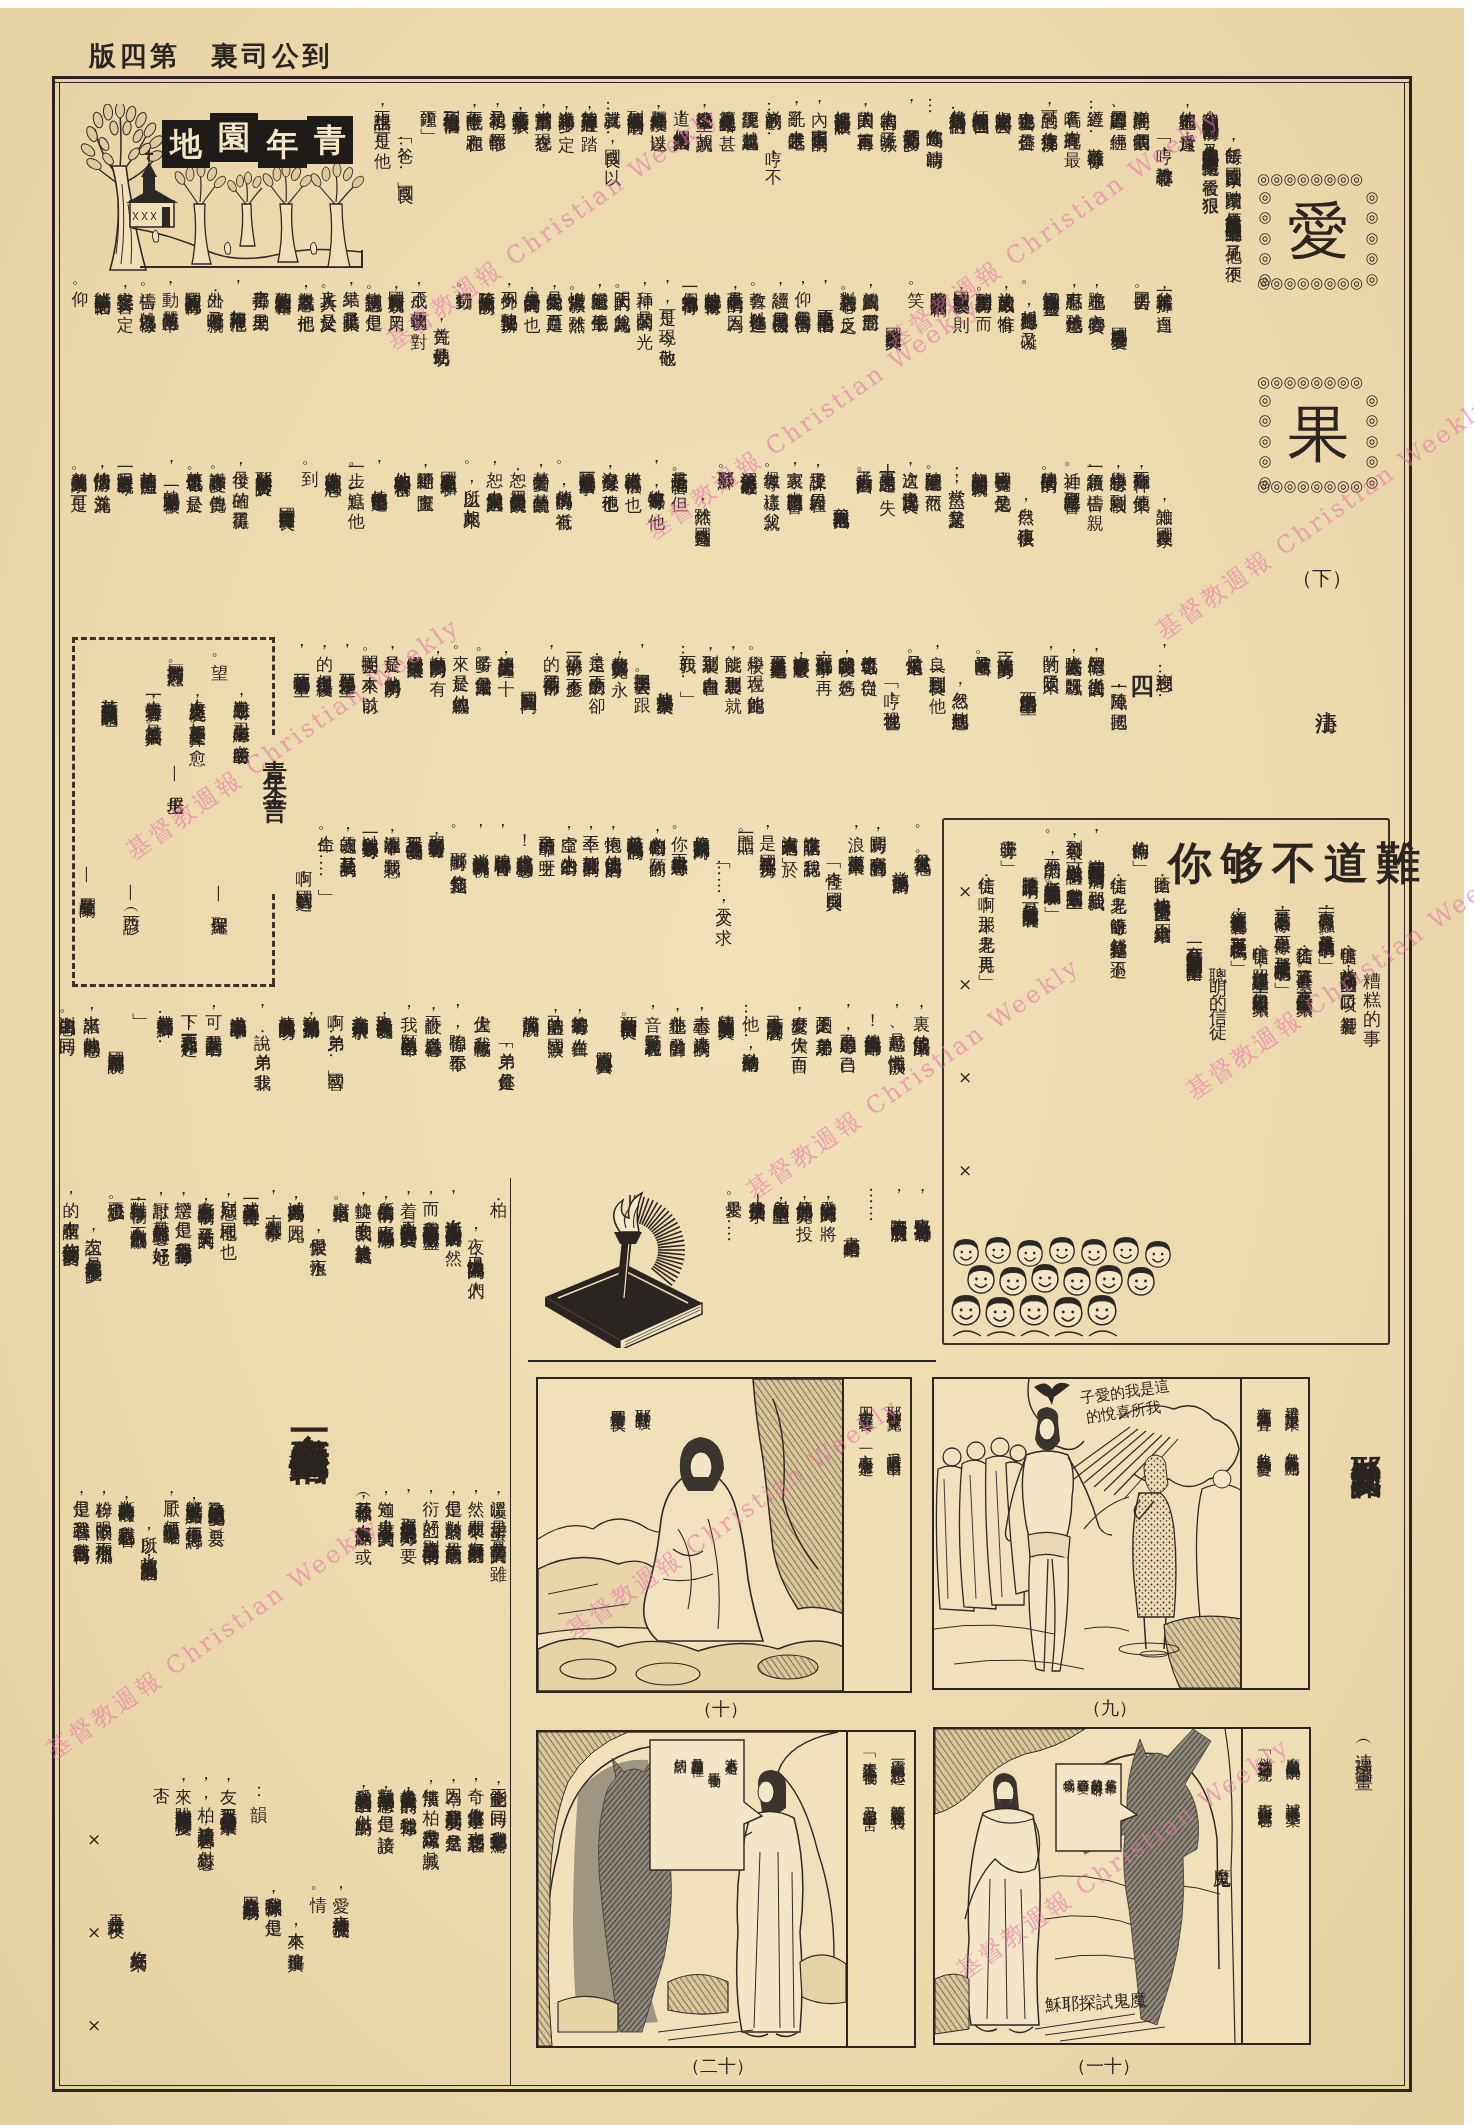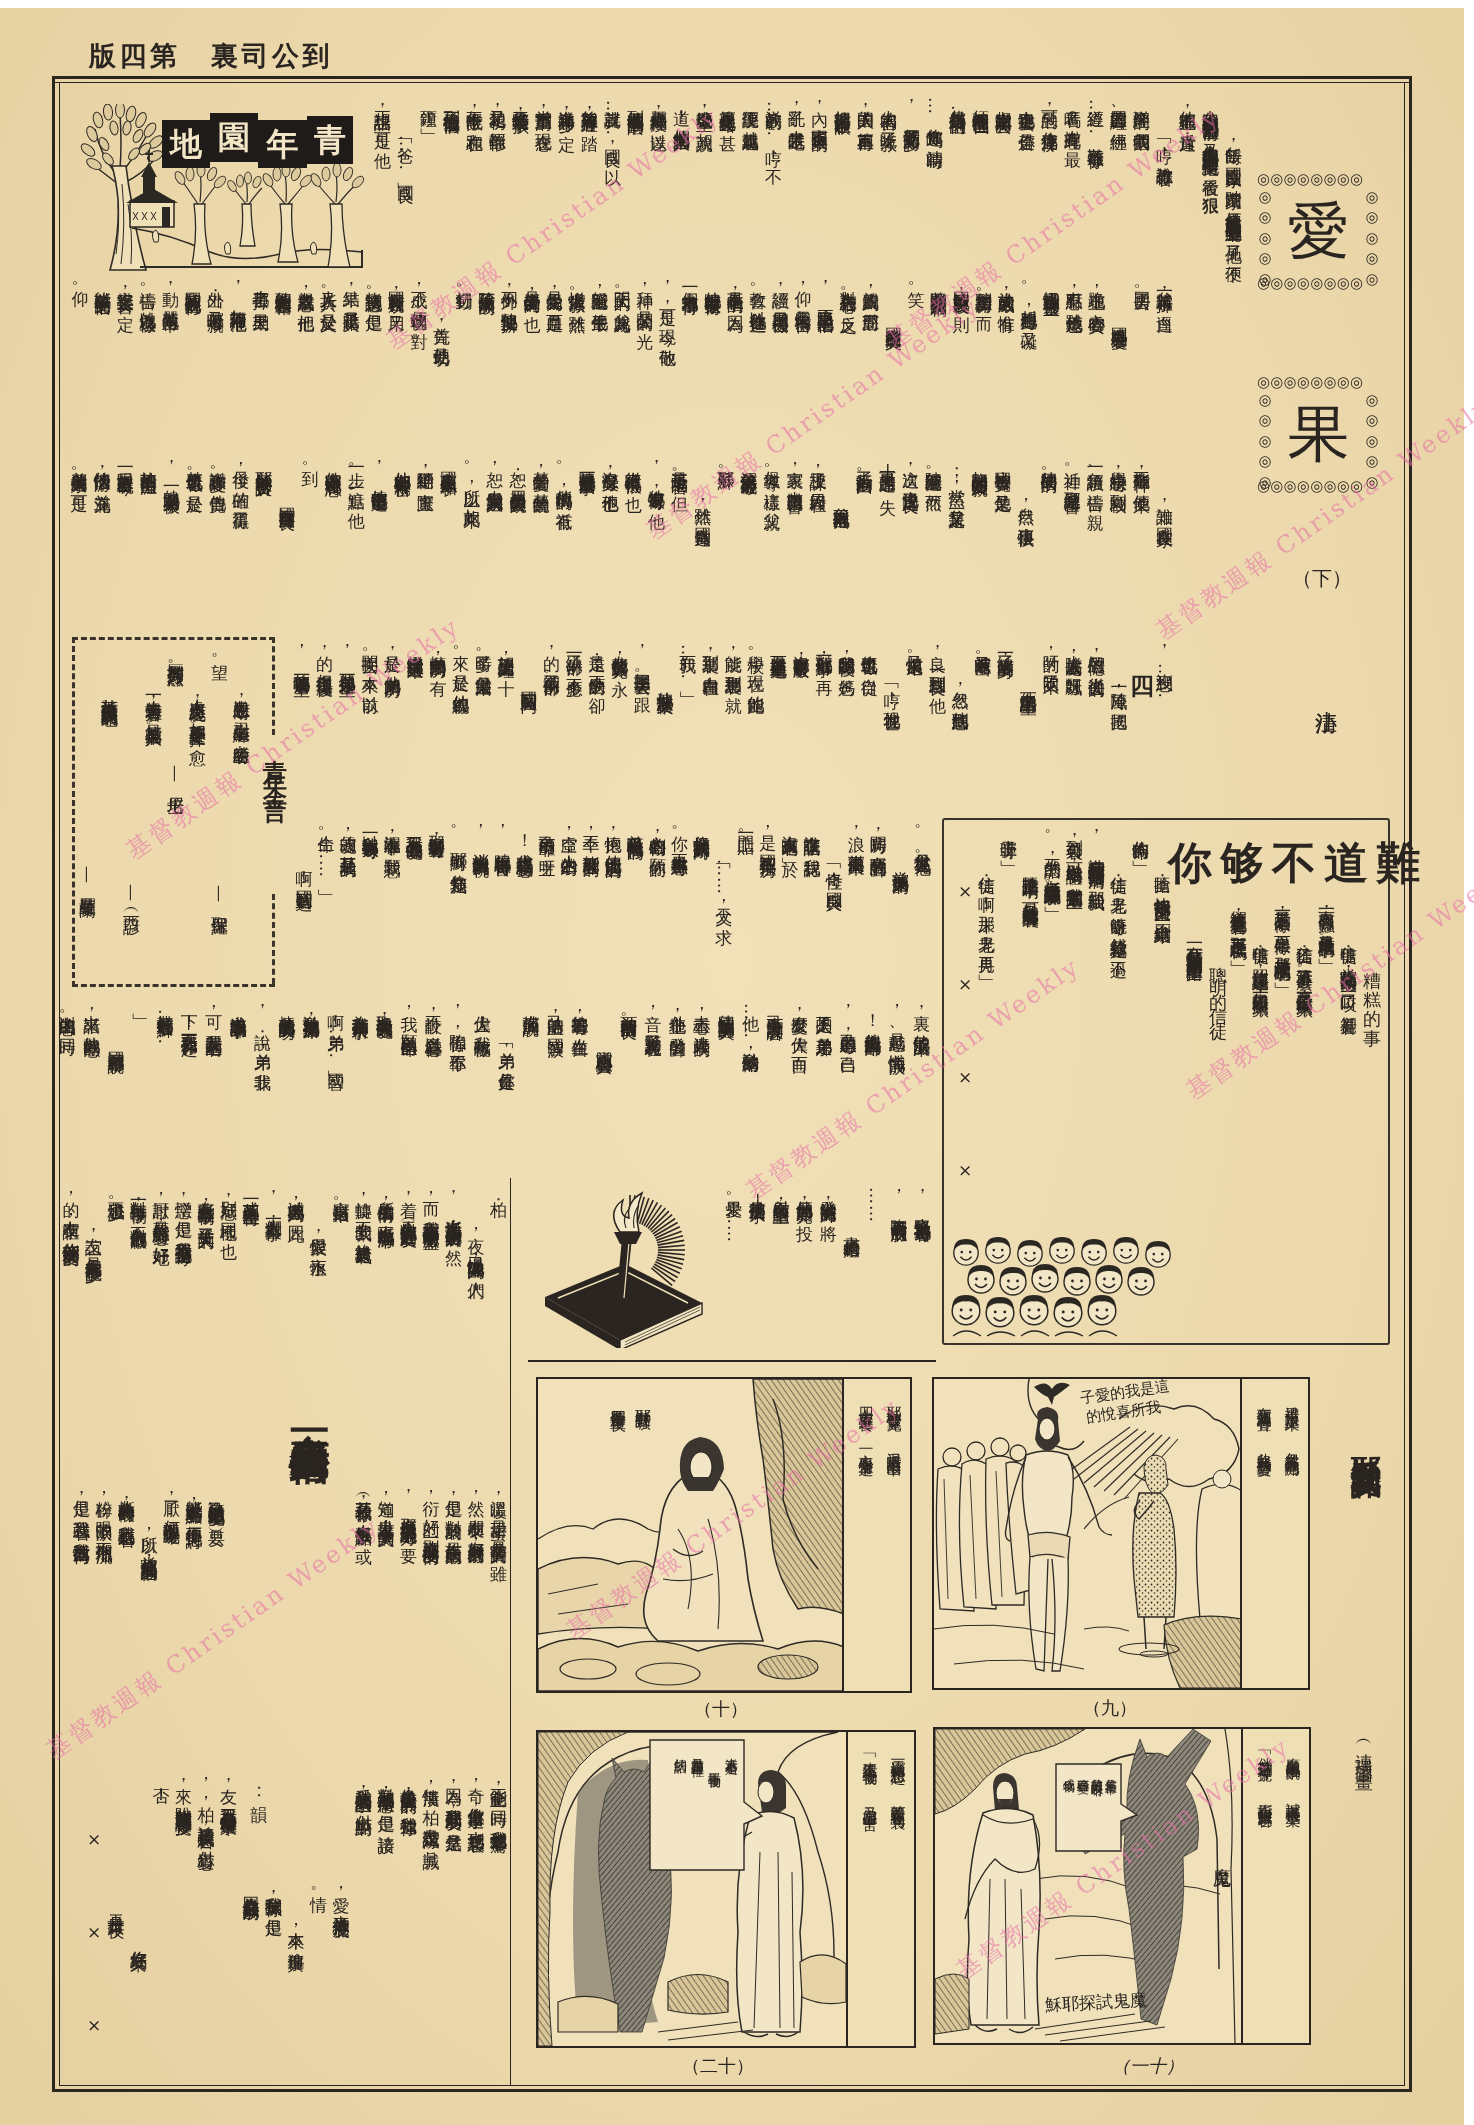--- a/index.html
+++ b/index.html
@@ -681,21 +681,21 @@
     <div class="speech" style="left:155px;top:40px;font-size:12px;line-height:14px;">的兒子可以吩咐</div>
     <div class="speech" style="left:141px;top:40px;font-size:12px;line-height:14px;">這些石頭變</div>
     <div class="speech" style="left:127px;top:40px;font-size:12px;line-height:14px;">成食物</div>
     <div class="speech" style="left:277px;top:124px;font-size:18px;line-height:20px;letter-spacing:2px;">魔鬼</div>
     <div class="abs rtl" style="left:110px;top:262px;font-size:17px;transform:rotate(-3deg);">魔鬼試探耶穌</div>
     <div class="cap">
       <div class="capcol" style="right:6px;"><span>魔鬼知他腹中飢</span><span class="gap"></span><span>試探良機不放棄</span></div>
       <div class="capcol" style="right:34px;"><span>「倘若你是神兒子</span><span class="gap"></span><span>指石變餅很容易」</span></div>
     </div>
   </div>
-  <div class="plabel rtl" style="left:1114px;top:2054px;font-style:italic;">（十一）</div>
+  <div class="plabel rtl" style="left:1070px;top:2054px;">（十一）</div>
 
   <div class="panel" style="left:536px;top:1730px;width:376px;height:314px;">
     <svg class="art" width="308" height="314" viewBox="0 0 308 314">
       <path d="M0 0 L300 0 Q250 10 240 40 Q265 60 280 120 Q300 180 295 250" fill="none" stroke="#2e2a25" stroke-width="1.4"></path>
       <path d="M10 314 Q0 200 20 120 Q30 50 80 25 Q110 10 140 15" fill="none" stroke="#2e2a25" stroke-width="1.5"></path>
       <path d="M0 0 L90 0 Q50 15 30 50 Q10 100 12 180 Q8 240 14 314 L0 314Z" fill="url(#hatch2)" stroke="#2e2a25" stroke-width="1"></path>
       <path d="M40 60 Q70 25 110 28 L115 140 Q100 230 120 290 L40 296 Q30 200 40 60Z" fill="#5d5a52" opacity="0.55"></path>
       <path d="M78 46 L74 26 L86 40 Q96 34 106 40 L116 24 L114 46 Q130 62 128 100 Q140 160 126 226 L104 300 L82 300 Q70 230 64 170 Q56 110 66 70 Q68 56 78 46Z" fill="url(#hatch)" stroke="#3b3833" stroke-width="0.8"></path>
       <path d="M220 52 Q220 38 234 38 Q248 40 248 54 L248 76 Q236 86 224 80Z" fill="#3a352f"></path>
       <ellipse cx="228" cy="60" rx="8" ry="11" fill="#f3e6c6" stroke="#2e2a25"></ellipse>

